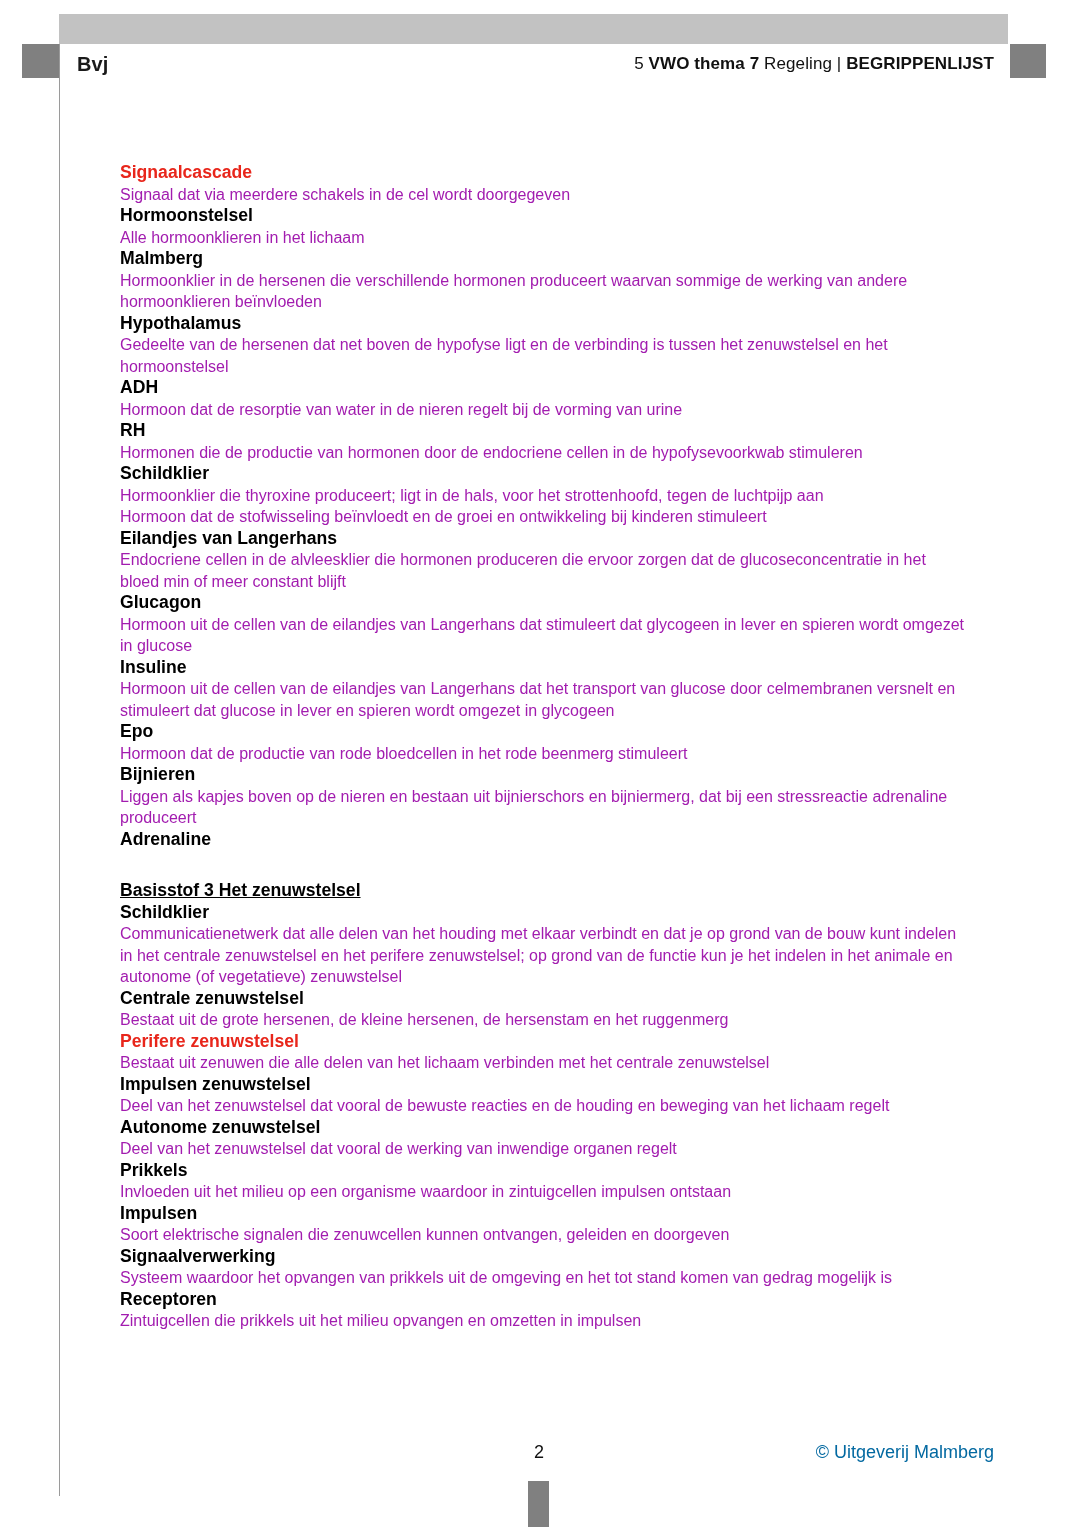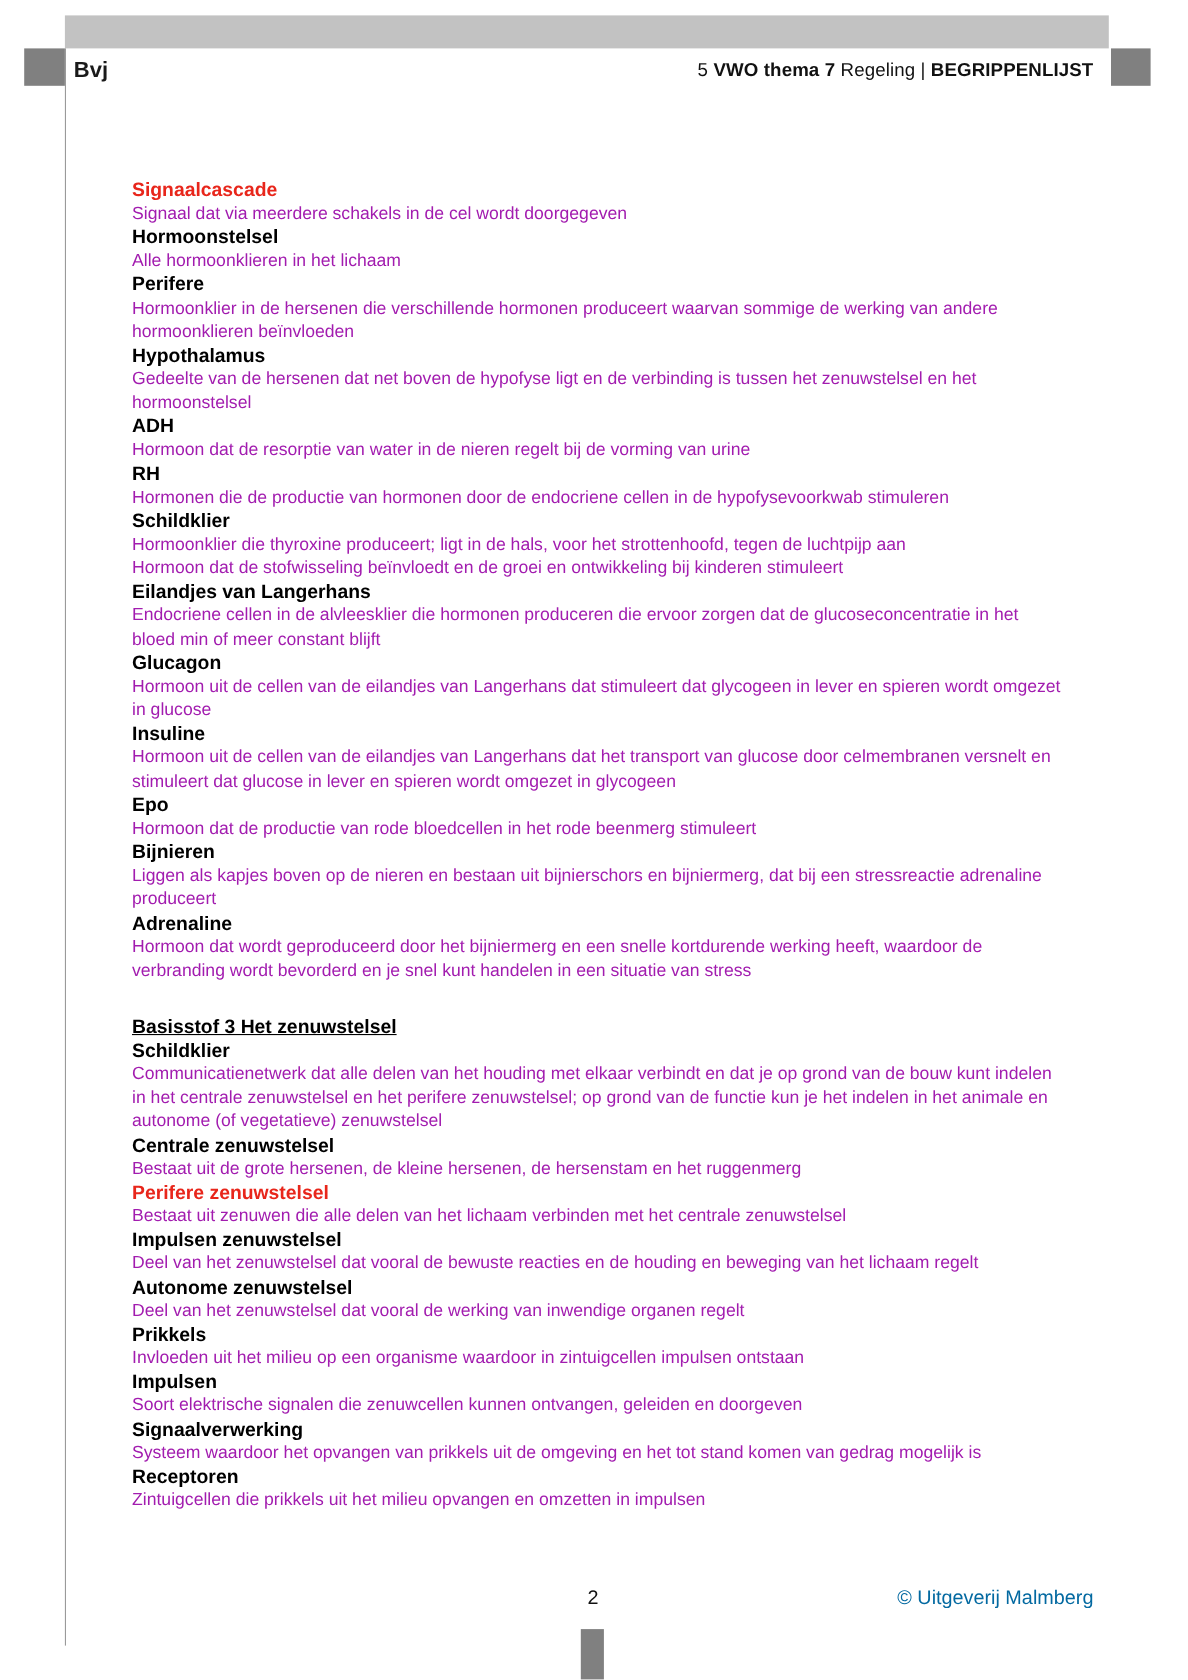--- a/index.html
+++ b/index.html
@@ -64,21 +64,21 @@
   }
 
   
   .header {
     position: absolute;
     left: 59px;
     top: 44px;
     width: 949px;
     height: 40px;
     box-sizing: border-box;
-    padding: 0 14px 0 8px;
+    padding: 0 14px 0 18px;
     display: flex;
     align-items: center;
     justify-content: space-between;
   }
   .header-left {
     font-size: 20px;
     font-weight: bold;
     color: #1a1a1a;
     letter-spacing: 0.1px;
   }
@@ -168,21 +168,21 @@
     <div class="header-left">Bvj</div>
     <div class="header-right"><span class="n">5 </span><span class="b">VWO thema 7</span><span class="n"> Regeling | </span><span class="b">BEGRIPPENLIJST</span></div>
   </div>
 
   <div class="content">
     <div id="list-1">
         <div class="term red">Signaalcascade</div>
         <div class="definition">Signaal dat via meerdere schakels in de cel wordt doorgegeven</div>
         <div class="term">Hormoonstelsel</div>
         <div class="definition">Alle hormoonklieren in het lichaam</div>
-        <div class="term">Perifere</div>
+        <div class="term">Malmberg</div>
         <div class="definition">Hormoonklier in de hersenen die verschillende hormonen produceert waarvan sommige de werking van andere hormoonklieren beïnvloeden</div>
         <div class="term">Hypothalamus</div>
         <div class="definition">Gedeelte van de hersenen dat net boven de hypofyse ligt en de verbinding is tussen het zenuwstelsel en het hormoonstelsel</div>
         <div class="term">ADH</div>
         <div class="definition">Hormoon dat de resorptie van water in de nieren regelt bij de vorming van urine</div>
         <div class="term">RH</div>
         <div class="definition">Hormonen die de productie van hormonen door de endocriene cellen in de hypofysevoorkwab stimuleren</div>
         <div class="term">Schildklier</div>
         <div class="definition">Hormoonklier die thyroxine produceert; ligt in de hals, voor het strottenhoofd, tegen de luchtpijp aan</div>
         <div class="definition">Hormoon dat de stofwisseling beïnvloedt en de groei en ontwikkeling bij kinderen stimuleert</div>
@@ -190,21 +190,20 @@
         <div class="definition">Endocriene cellen in de alvleesklier die hormonen produceren die ervoor zorgen dat de glucoseconcentratie in het bloed min of meer constant blijft</div>
         <div class="term">Glucagon</div>
         <div class="definition">Hormoon uit de cellen van de eilandjes van Langerhans dat stimuleert dat glycogeen in lever en spieren wordt omgezet in glucose</div>
         <div class="term">Insuline</div>
         <div class="definition">Hormoon uit de cellen van de eilandjes van Langerhans dat het transport van glucose door celmembranen versnelt en stimuleert dat glucose in lever en spieren wordt omgezet in glycogeen</div>
         <div class="term">Epo</div>
         <div class="definition">Hormoon dat de productie van rode bloedcellen in het rode beenmerg stimuleert</div>
         <div class="term">Bijnieren</div>
         <div class="definition">Liggen als kapjes boven op de nieren en bestaan uit bijnierschors en bijniermerg, dat bij een stressreactie adrenaline produceert</div>
         <div class="term">Adrenaline</div>
-        <div class="definition">Hormoon dat wordt geproduceerd door het bijniermerg en een snelle kortdurende werking heeft, waardoor de verbranding wordt bevorderd en je snel kunt handelen in een situatie van stress</div>
       </div>
     <div class="section-spacer"></div>
     <div>
       <div class="section-title">Basisstof 3 Het zenuwstelsel</div>
     </div>
     <div id="list-2">
         <div class="term">Schildklier</div>
         <div class="definition">Communicatienetwerk dat alle delen van het houding met elkaar verbindt en dat je op grond van de bouw kunt indelen in het centrale zenuwstelsel en het perifere zenuwstelsel; op grond van de functie kun je het indelen in het animale en autonome (of vegetatieve) zenuwstelsel</div>
         <div class="term">Centrale zenuwstelsel</div>
         <div class="definition">Bestaat uit de grote hersenen, de kleine hersenen, de hersenstam en het ruggenmerg</div>

